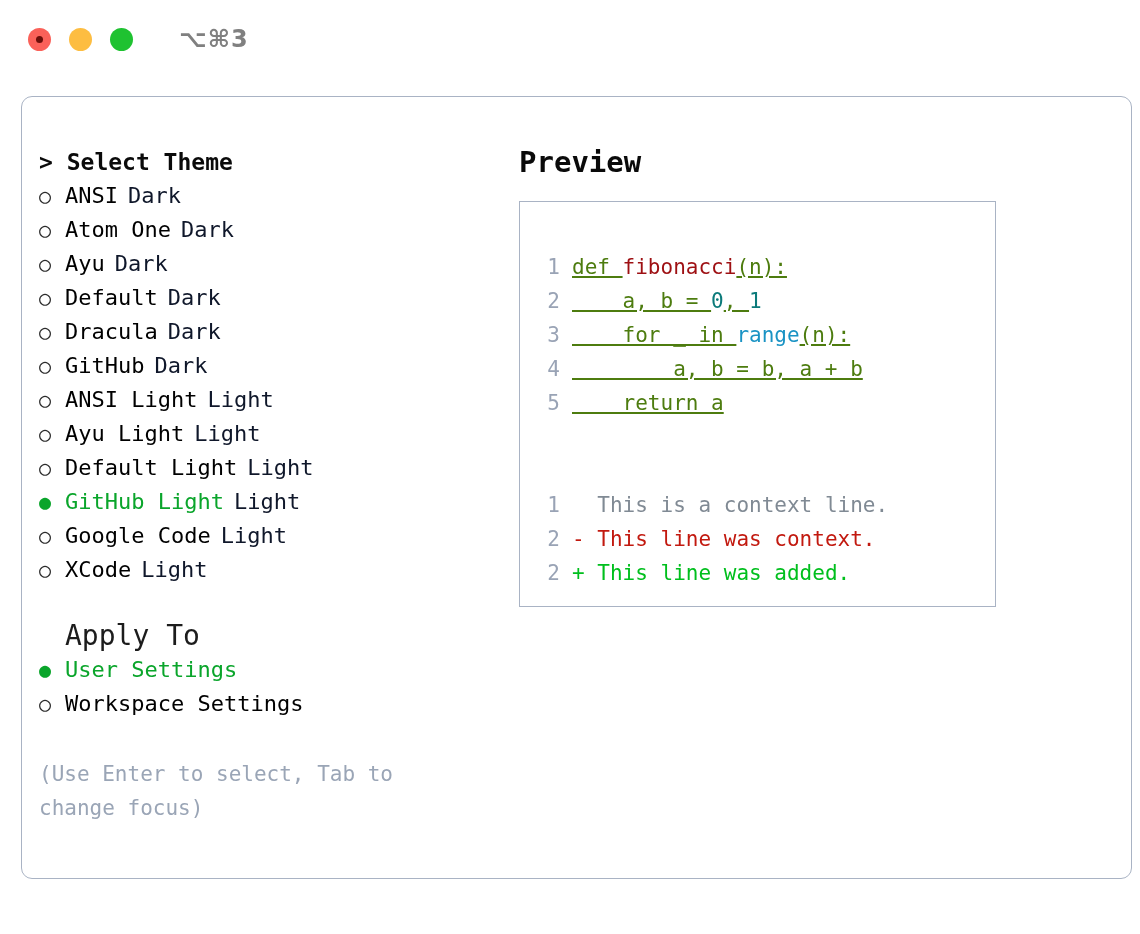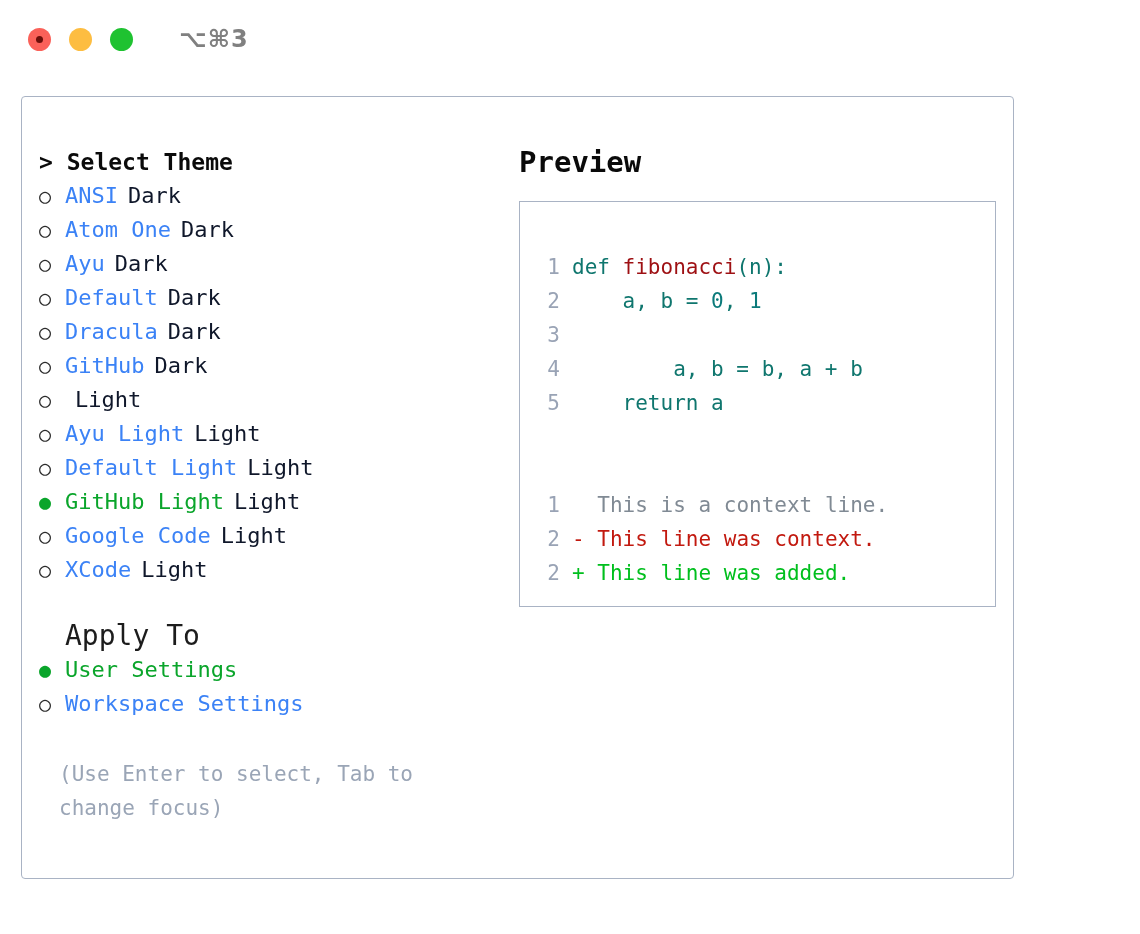--- a/index.html
+++ b/index.html
@@ -63,24 +63,24 @@
     letter-spacing: 1px;
     font-family: "DejaVu Sans", "Liberation Sans", sans-serif;
     font-weight: 600;
   }
 
   
   .panel {
     position: absolute;
     left: 21px;
     top: 96px;
-    width: 993px;
+    width: 1111px;
     height: 783px;
     border: 1.6px solid #a9b3c4;
-    border-radius: 4px;
+    border-radius: 11px;
     box-sizing: border-box;
     background: #ffffff;
   }
   .panel-inner {
     display: flex;
     padding: 48px 0 0 17px;
     box-sizing: border-box;
     height: 100%;
   }
 
@@ -106,42 +106,41 @@
     color: #2b2b2b;
   }
   .marker {
     width: 26px;
     flex: 0 0 26px;
     color: #2b2b2b;
     font-size: 20px;
   }
   .row.selected .marker { color: #0aa52b; }
   .row.selected .label  { color: #0aa52b; text-align: center; }
-  .label { color: #3b82f6; }
+  .label { color: #000000; }
   .tag {
     color: #0f172a;
     margin-left: 10px;
   }
 
   .section-gap { height: 32px; }
   .subheading {
     font-size: 28px;
     color: #1c1c1c;
     line-height: 34px;
     padding-left: 26px;
     white-space: pre;
   }
   .hint {
     color: #9aa5b6;
     font-size: 21px;
     line-height: 34px;
     margin-top: 36px;
     max-width: 410px;
     white-space: pre-wrap;
-    margin-left: 20px;
   }
 
   
   .right-col {
     flex: 1;
     padding-left: 18px;
   }
   .preview-title {
     font-size: 29px;
     font-weight: bold;
@@ -164,21 +163,21 @@
     line-height: 34px;
     white-space: pre;
   }
   .lineno {
     width: 26px;
     flex: 0 0 26px;
     text-align: right;
     color: #99a3b5;
     margin-right: 12px;
   }
-  .code-text { color: #0f766e; }
+  .code-text { color: #4d7c0f; text-decoration: underline; }
   .tok-fn    { color: #9e1013; text-align: right; }
   .tok-num   { color: #0b7a7a; }
   .tok-call  { color: #1a93c4; }
   .blank-line { height: 34px; }
   .diff-ctx { color: #808a94; }
   .diff-del { color: #c2190f; }
   .diff-add { color: #00bf1d; }
 </style>
 </head>
 <body>
@@ -201,21 +200,21 @@
 
         <div class="heading">&gt; Select Theme</div>
 
         <div class="list" id="theme-list">
             <div class="row"><span class="marker">○</span><span class="label">ANSI</span><span class="tag">Dark</span></div>
             <div class="row"><span class="marker">○</span><span class="label">Atom One</span><span class="tag">Dark</span></div>
             <div class="row"><span class="marker">○</span><span class="label">Ayu</span><span class="tag">Dark</span></div>
             <div class="row"><span class="marker">○</span><span class="label">Default</span><span class="tag">Dark</span></div>
             <div class="row"><span class="marker">○</span><span class="label">Dracula</span><span class="tag">Dark</span></div>
             <div class="row"><span class="marker">○</span><span class="label">GitHub</span><span class="tag">Dark</span></div>
-            <div class="row"><span class="marker">○</span><span class="tag">Light</span></div>
+            <div class="row"><span class="marker">○</span><span class="label">ANSI Light</span><span class="tag">Light</span></div>
             <div class="row"><span class="marker">○</span><span class="label">Ayu Light</span><span class="tag">Light</span></div>
             <div class="row"><span class="marker">○</span><span class="label">Default Light</span><span class="tag">Light</span></div>
             <div class="row selected"><span class="marker">●</span><span class="label">GitHub Light</span><span class="tag">Light</span></div>
             <div class="row"><span class="marker">○</span><span class="label">Google Code</span><span class="tag">Light</span></div>
             <div class="row"><span class="marker">○</span><span class="label">XCode</span><span class="tag">Light</span></div>
           </div>
 
         <div class="section-gap"></div>
 
         <div class="subheading">Apply To</div>
@@ -228,21 +227,21 @@
         <div class="hint">(Use Enter to select, Tab to change focus)</div>
       </div>
 
       <div class="right-col">
         <div class="preview-title">Preview</div>
 
         <div class="preview-box">
           <div id="code-block">
               <div class="code-line"><span class="lineno">1</span><span><span class="code-text">def </span><span class="tok-fn">fibonacci</span><span class="code-text">(n):</span></span></div>
               <div class="code-line"><span class="lineno">2</span><span><span class="code-text">    a, b = </span><span class="tok-num">0</span><span class="code-text">, </span><span class="tok-num">1</span></span></div>
-              <div class="code-line"><span class="lineno">3</span></div>
+              <div class="code-line"><span class="lineno">3</span><span><span class="code-text">    for _ in </span><span class="tok-call">range</span><span class="code-text">(n):</span></span></div>
               <div class="code-line"><span class="lineno">4</span><span><span class="code-text">        a, b = b, a + b</span></span></div>
               <div class="code-line"><span class="lineno">5</span><span><span class="code-text">    return a</span></span></div>
             </div>
           <div class="blank-line"></div>
           <div class="blank-line"></div>
           <div id="diff-block">
               <div class="code-line"><span class="lineno">1</span><span class="diff-ctx"> </span><span class="diff-ctx"> </span><span class="diff-ctx">This is a context line.</span></div>
               <div class="code-line"><span class="lineno">2</span><span class="diff-del">-</span><span class="diff-del"> </span><span class="diff-del">This line was context.</span></div>
               <div class="code-line"><span class="lineno">2</span><span class="diff-add">+</span><span class="diff-add"> </span><span class="diff-add">This line was added.</span></div>
             </div>

